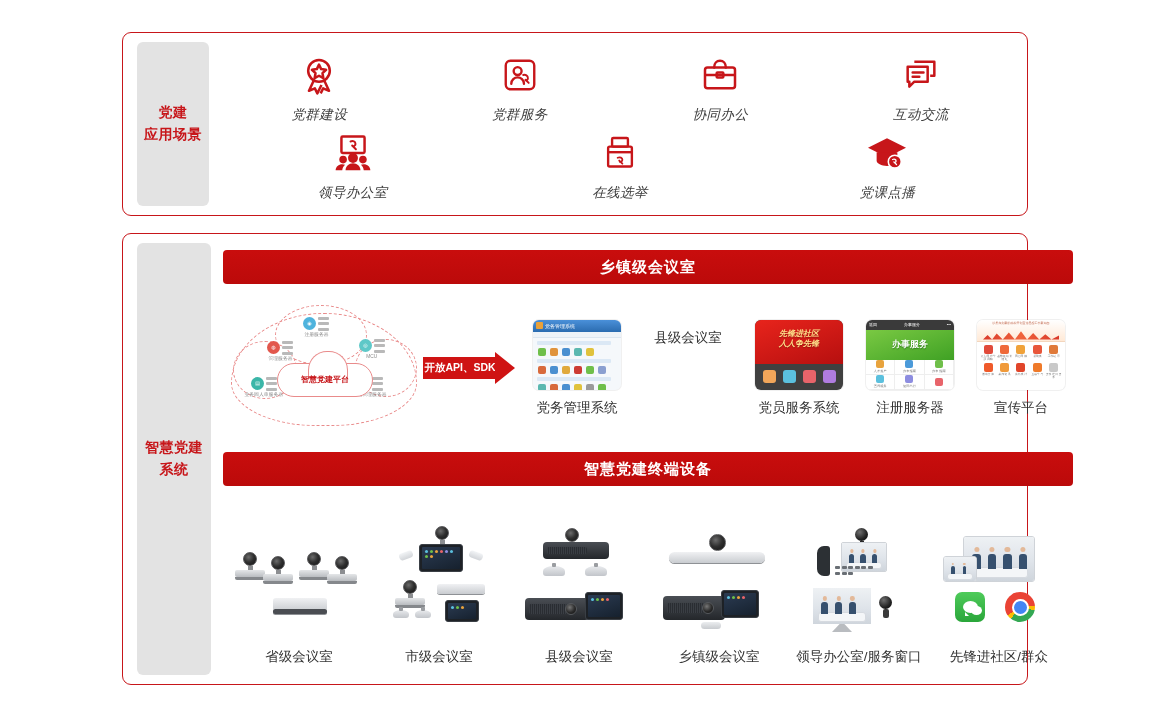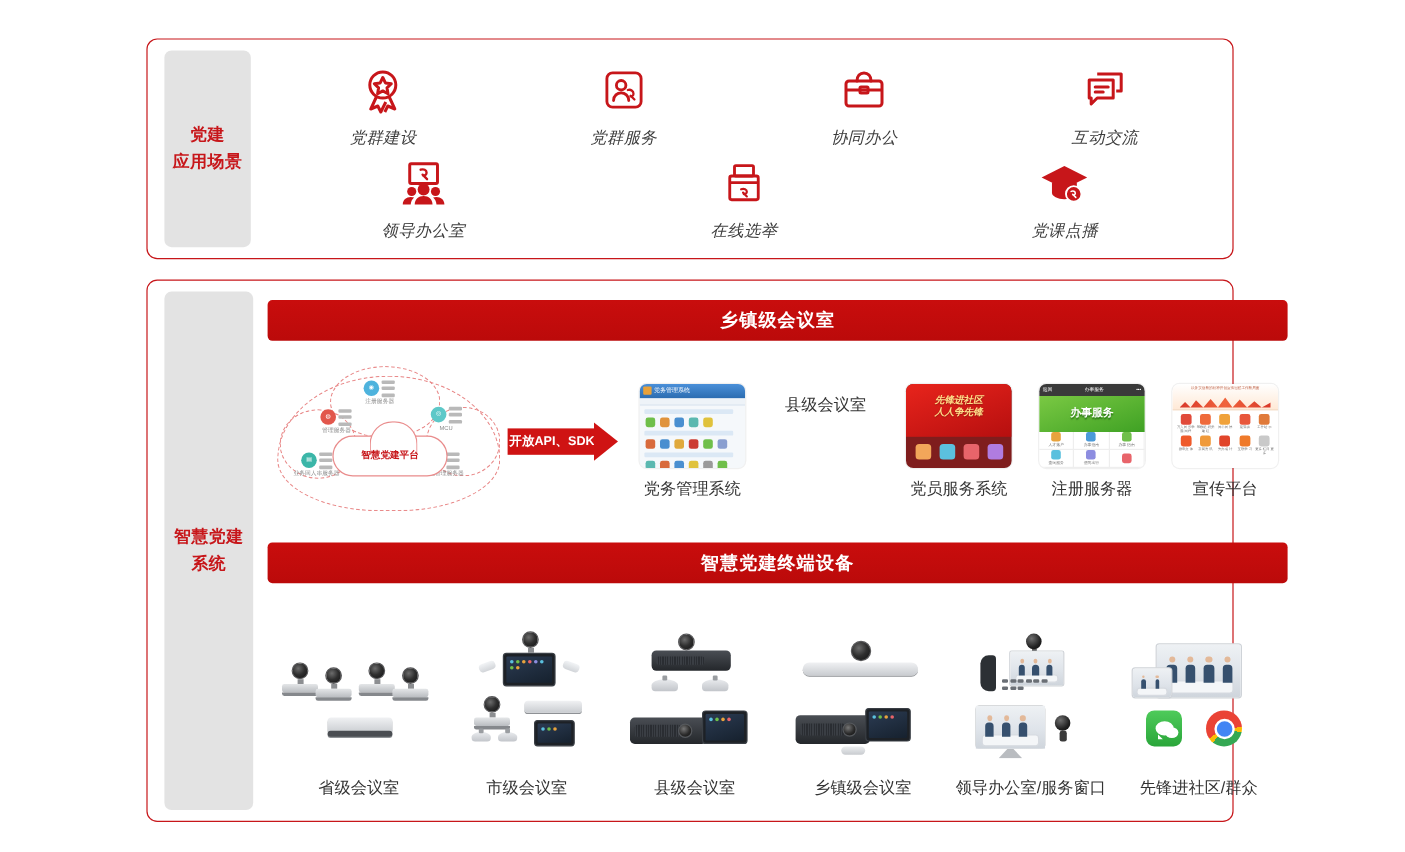--- a/index.html
+++ b/index.html
@@ -262,21 +262,21 @@
 
   
   .t2 { background: linear-gradient(165deg,#ffb347 0%,#f4761f 45%,#d93b14 100%); }
   .t2 .sun { position:absolute; right:14px; top:10px; width:14px; height:14px; background:#ffe9a8; border-radius:50%; filter: blur(.4px); }
   .t2 .ttl { position:absolute; left:0; right:0; top:20px; text-align:center; color:#fff7d0; font-size:8.5px; font-weight:bold; letter-spacing:.5px; text-shadow:0 1px 1px rgba(120,20,0,.6); }
   .t2 .sub { position:absolute; left:0; right:0; top:31px; text-align:center; color:#ffe6b0; font-size:3.6px; letter-spacing:.6px; }
   .t2 .bld { position:absolute; left:6px; bottom:12px; width:30px; height:14px; background:#b5300f; border-radius:2px 2px 0 0; opacity:.85; }
   .t2 .foot { position:absolute; left:0; right:0; bottom:2px; text-align:center; color:#ffd9a0; font-size:3.2px; }
 
   
-  .t3 { background:#7f1d1d; }
+  .t3 { background:#404040; }
   .t3 .top { height:44px; background: linear-gradient(160deg,#e8241c,#b60f0f); position:relative; }
   .t3 .cal { position:absolute; left:0; right:0; top:9px; text-align:center; color:#ffe08a; font-size:8px; font-weight:bold; font-style:italic; line-height:1.25; text-shadow:0 1px 1px rgba(0,0,0,.25); }
   .t3 .row { display:flex; justify-content:space-around; align-items:center; height:26px; padding:0 4px; }
   .t3 .sq { width:13px; height:13px; border-radius:3px; }
 
   
   .t4 { background:#fff; }
   .t4 .nav { height:10px; background:#3a3a3a; display:flex; align-items:center; justify-content:space-between; padding:0 3px; color:#fff; font-size:4px; }
   .t4 .hero { height:30px; background: linear-gradient(160deg,#7ac943,#3fa124); position:relative; }
   .t4 .hero .ht { position:absolute; inset:0; display:flex; align-items:center; justify-content:center; color:#fff; font-size:9px; font-weight:bold; text-shadow:0 1px 1px rgba(0,60,0,.5); }

